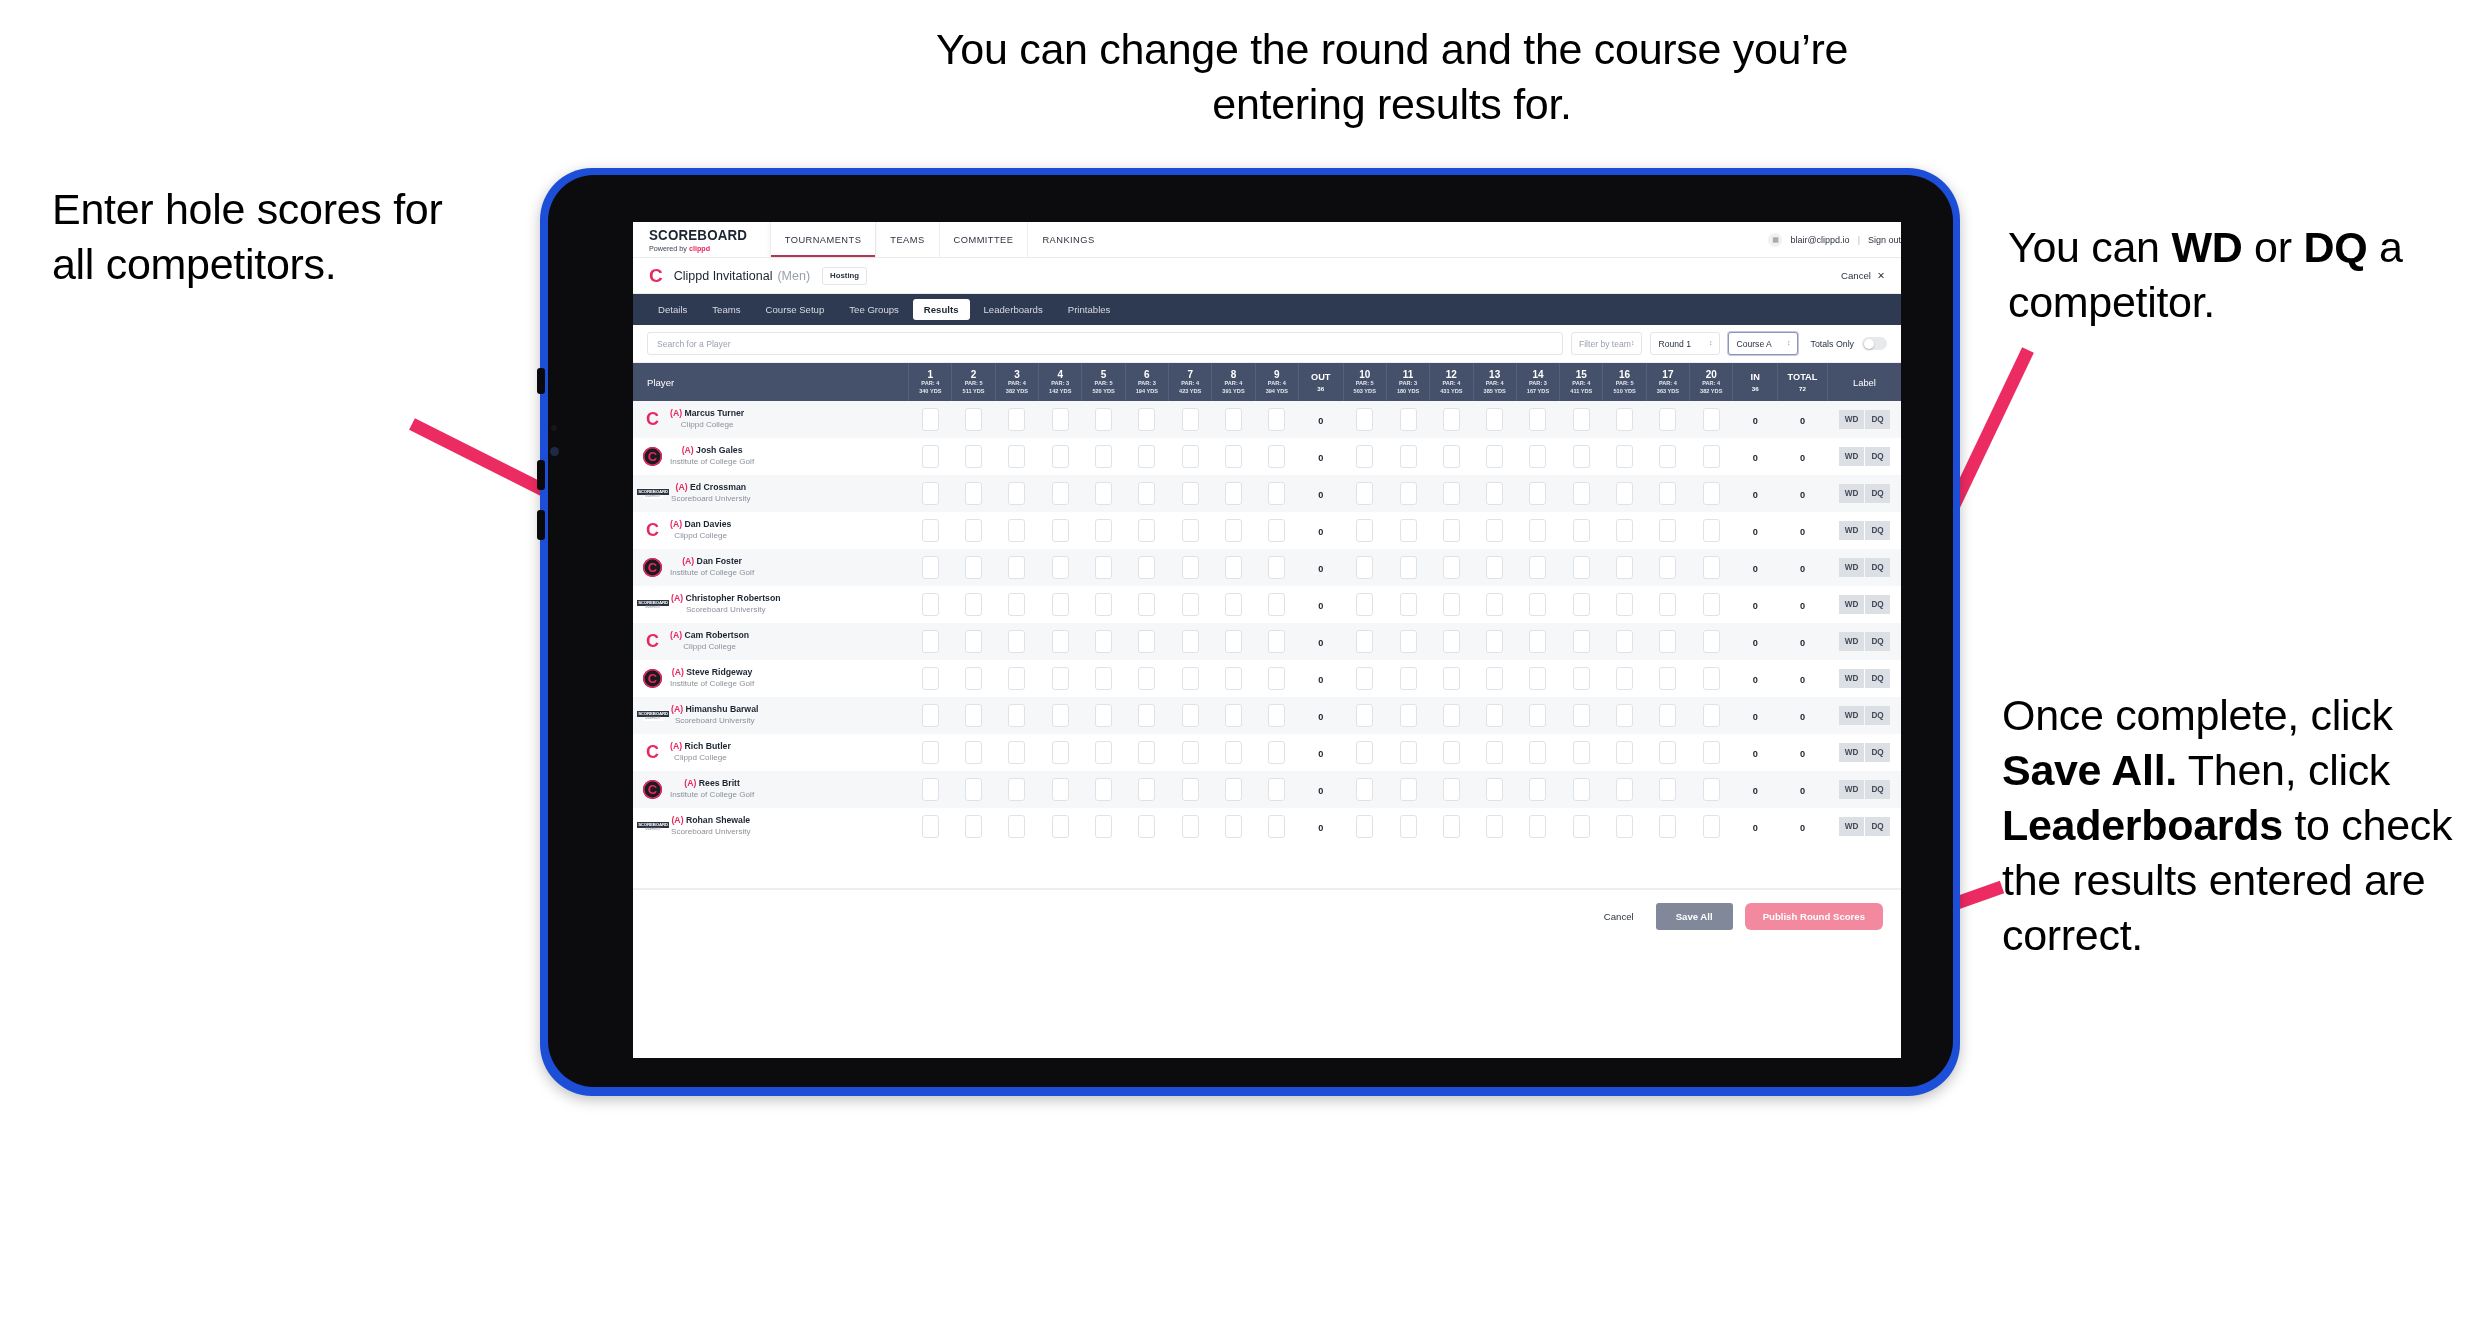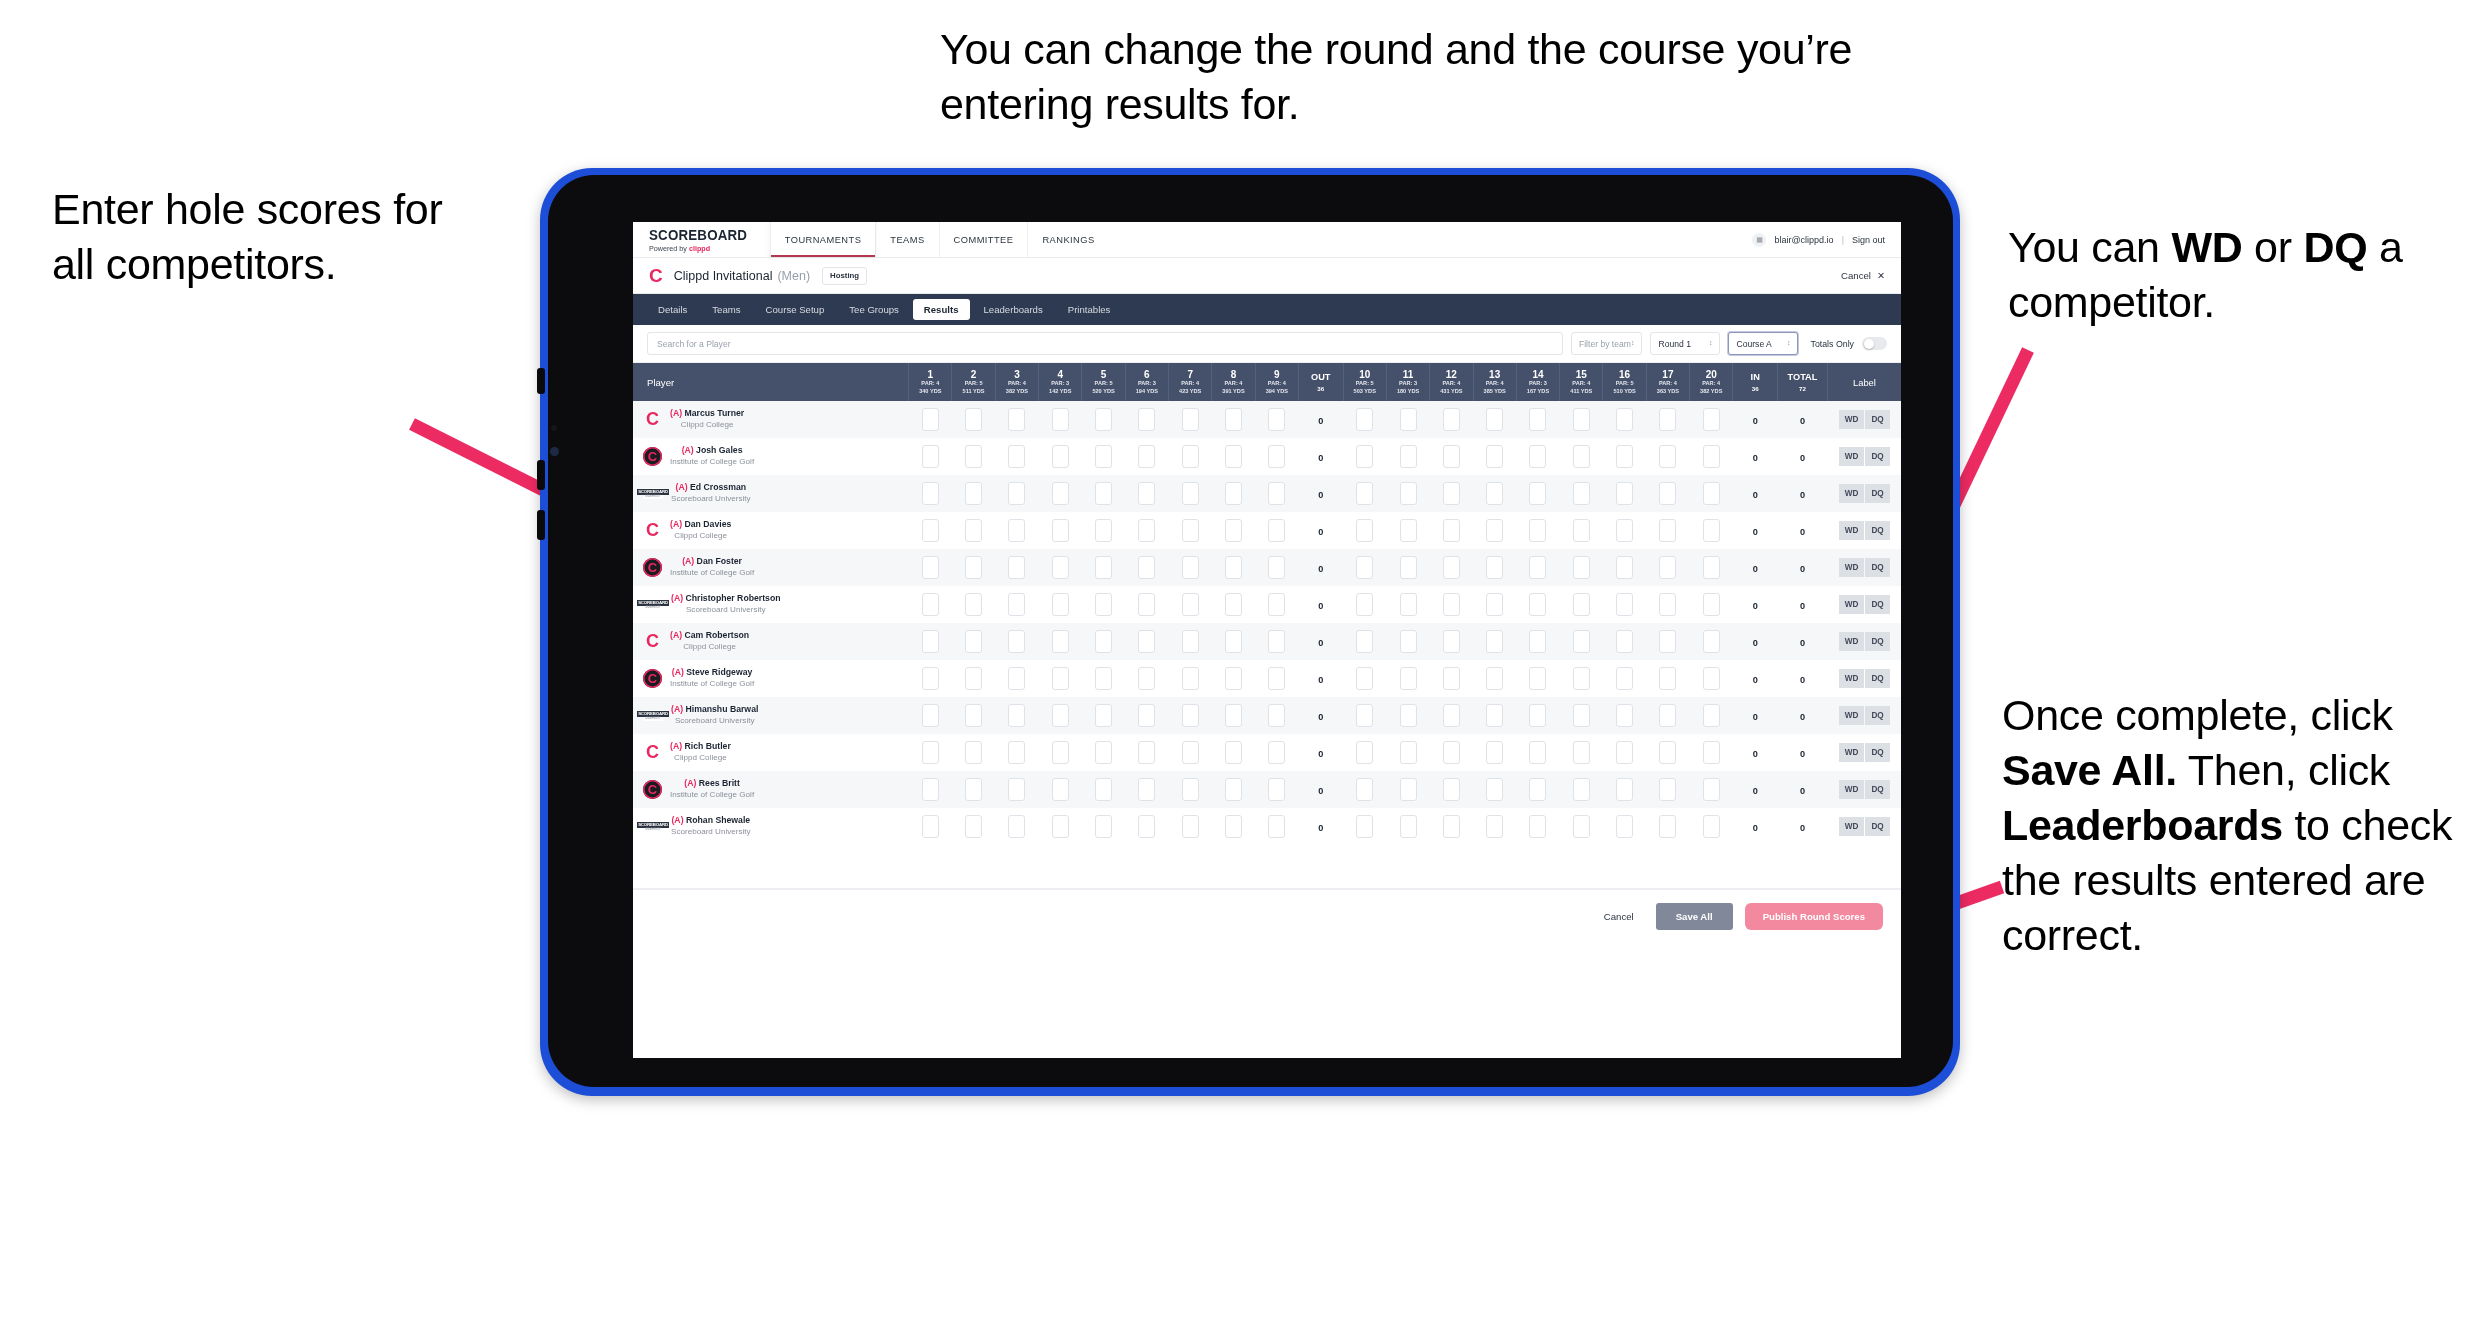--- a/index.html
+++ b/index.html
@@ -15,21 +15,21 @@
   .anno {
     position: absolute;
     color: #000;
     font-family: "Liberation Sans", sans-serif;
     font-size: 43px;
     line-height: 1.28;
     letter-spacing: -0.3px;
     white-space: pre-line;
   }
   .anno b { font-weight: bold; }
-  #anno-top    { left: 940px;  top: 22px;  width: 960px; text-align: left; }
+  #anno-top    { left: 912px;  top: 22px;  width: 960px; text-align: center; }
   #anno-left   { left: 52px;   top: 182px; width: 400px; }
   #anno-wddq   { left: 2008px; top: 220px; width: 470px; }
   #anno-save   { left: 2002px; top: 688px; width: 480px; }
 
   
   .arrow { position: absolute; pointer-events: none; }
 
   
   #tablet {
     position: absolute; left: 540px; top: 168px;
@@ -83,21 +83,21 @@
     border-left: 1px solid #eceef1; cursor: pointer;
   }
   .topnav-item:last-of-type { border-right: 1px solid #eceef1; }
   .topnav-item.active { position: relative; box-shadow: 0 0 6px rgba(0,0,0,.07); }
   .topnav-item.active::after {
     content: ""; position: absolute; left: 0; right: 0; bottom: 0;
     height: 2px; background: #b4374f;
   }
   #topnav-right {
     margin-left: auto; display: flex; align-items: center; gap: 8px;
-    padding-right: 16px; font-size: 9px; color: #2b3340;
+    font-size: 9px; color: #2b3340;
   }
   #grid-icon {
     width: 14px; height: 14px; border-radius: 50%; background: #f0f1f3;
     display: flex; align-items: center; justify-content: center;
     font-size: 7px; color: #8b909a;
   }
   #topnav-right .sep { color: #b9bcc3; }
   #signout { cursor: pointer; }
 
   

